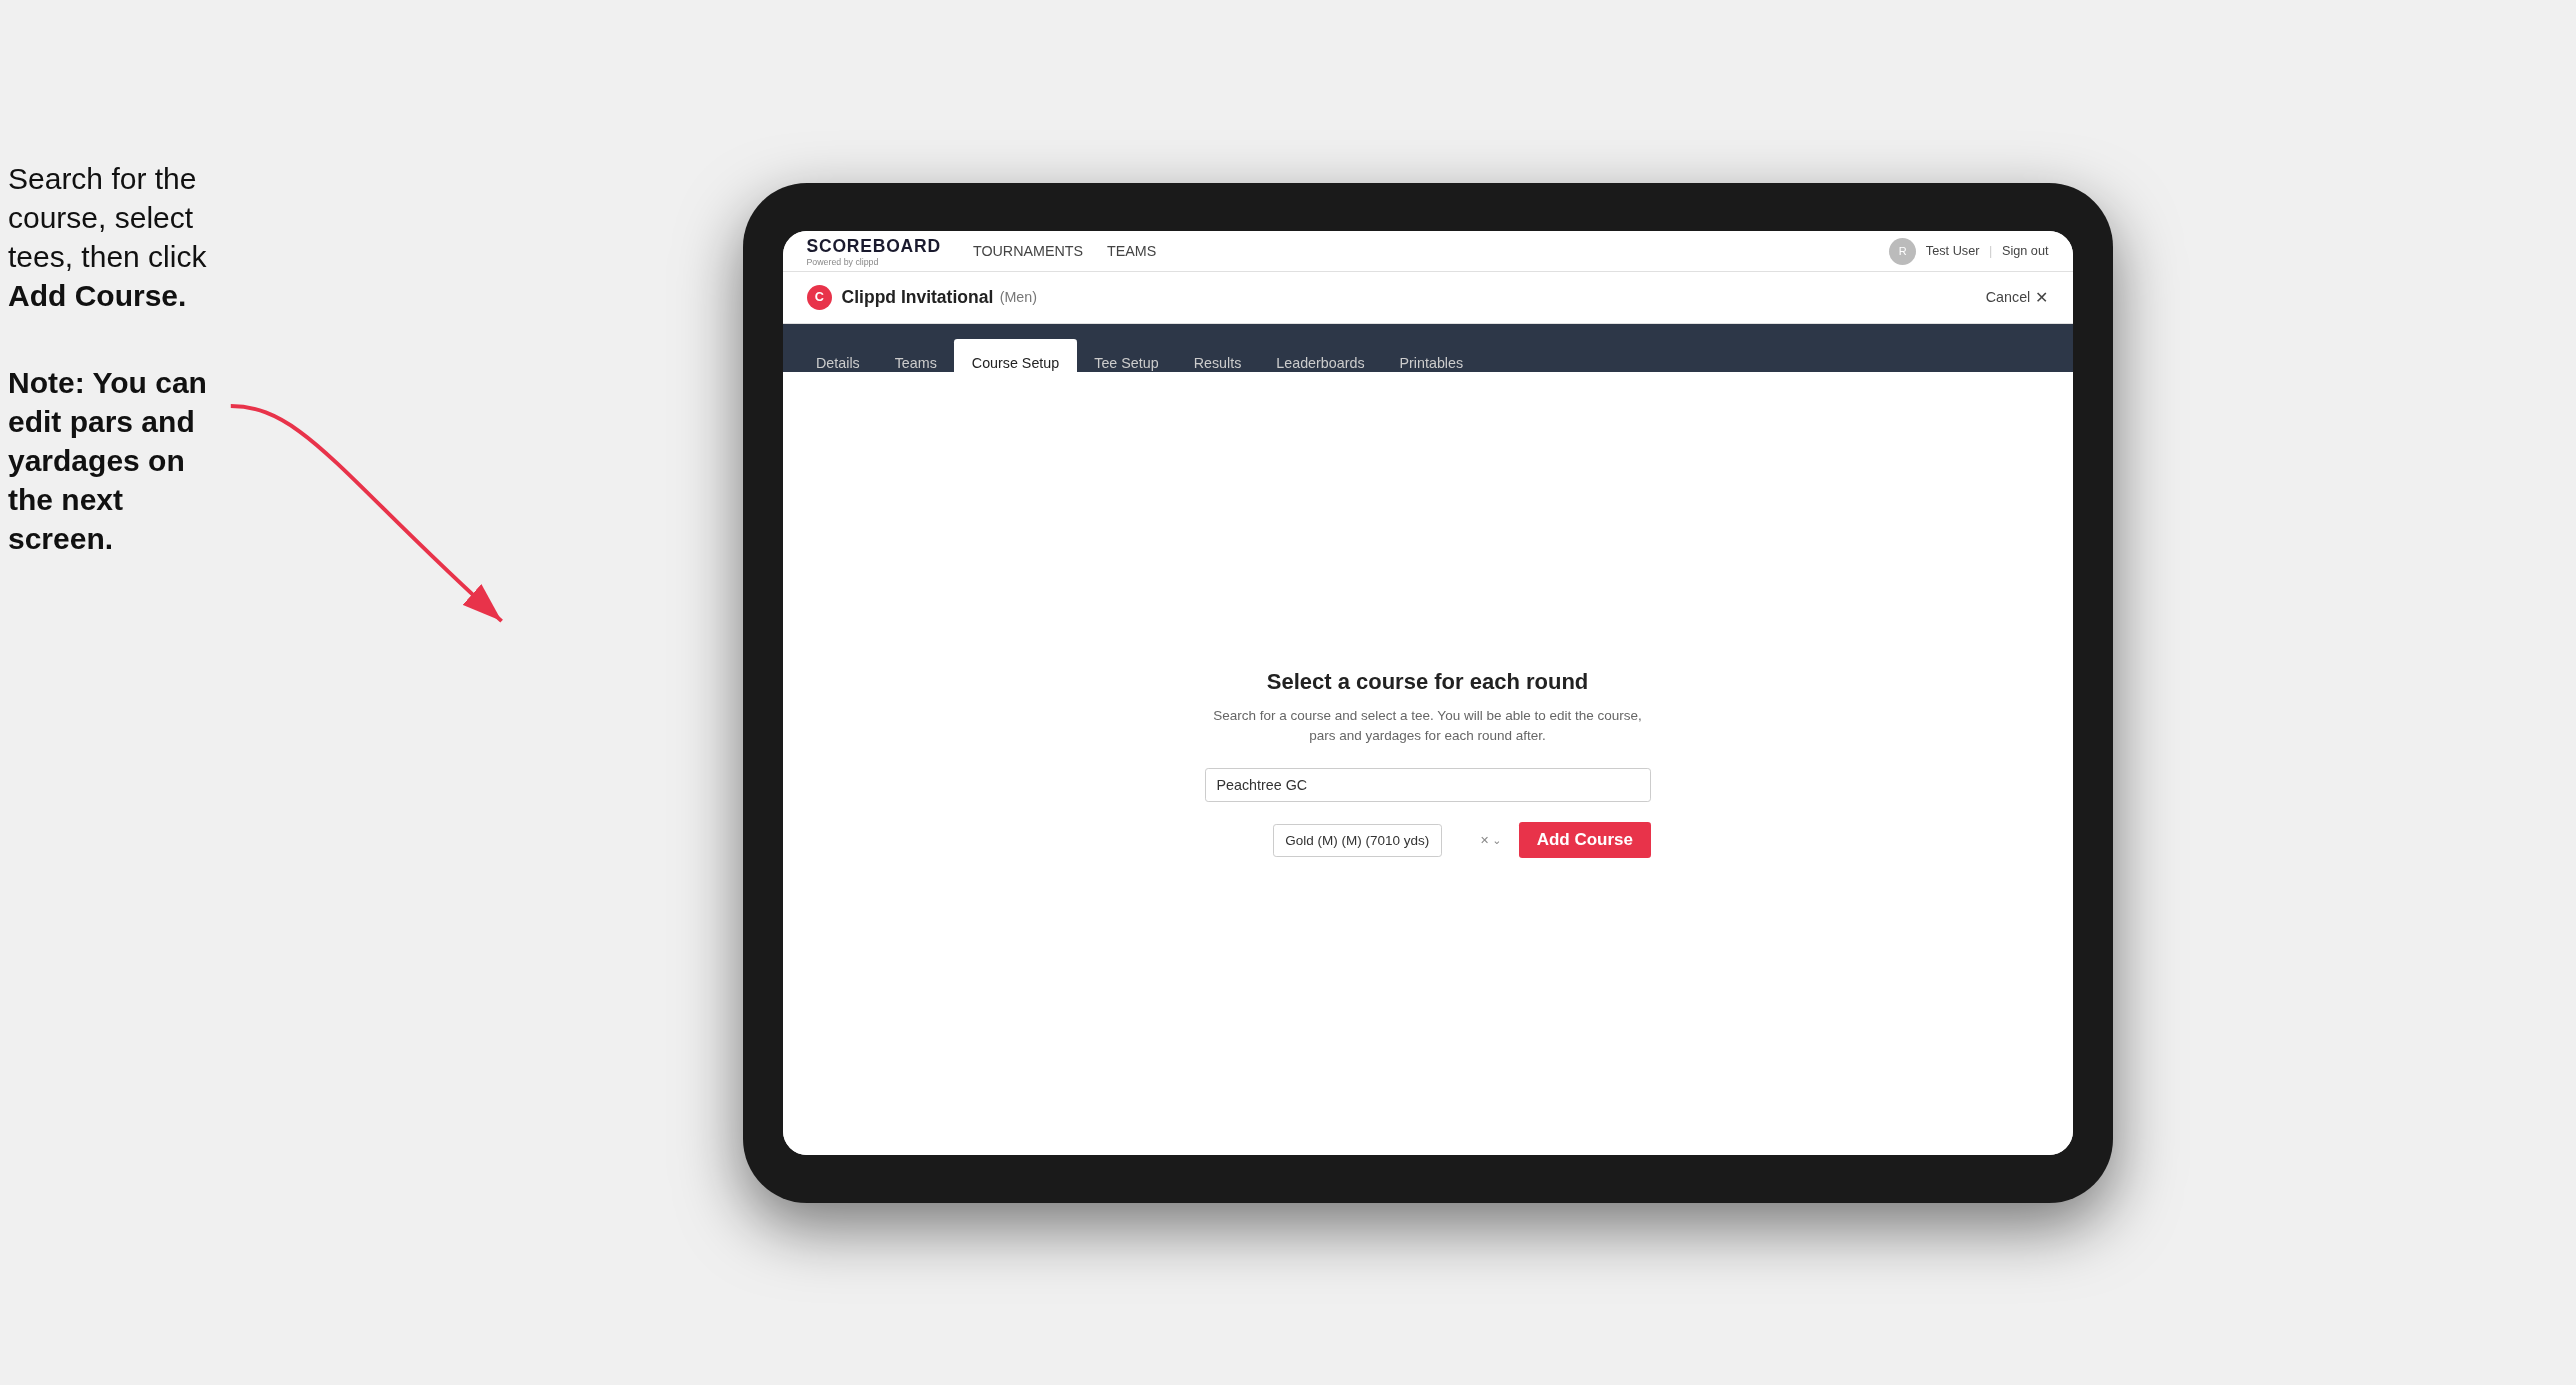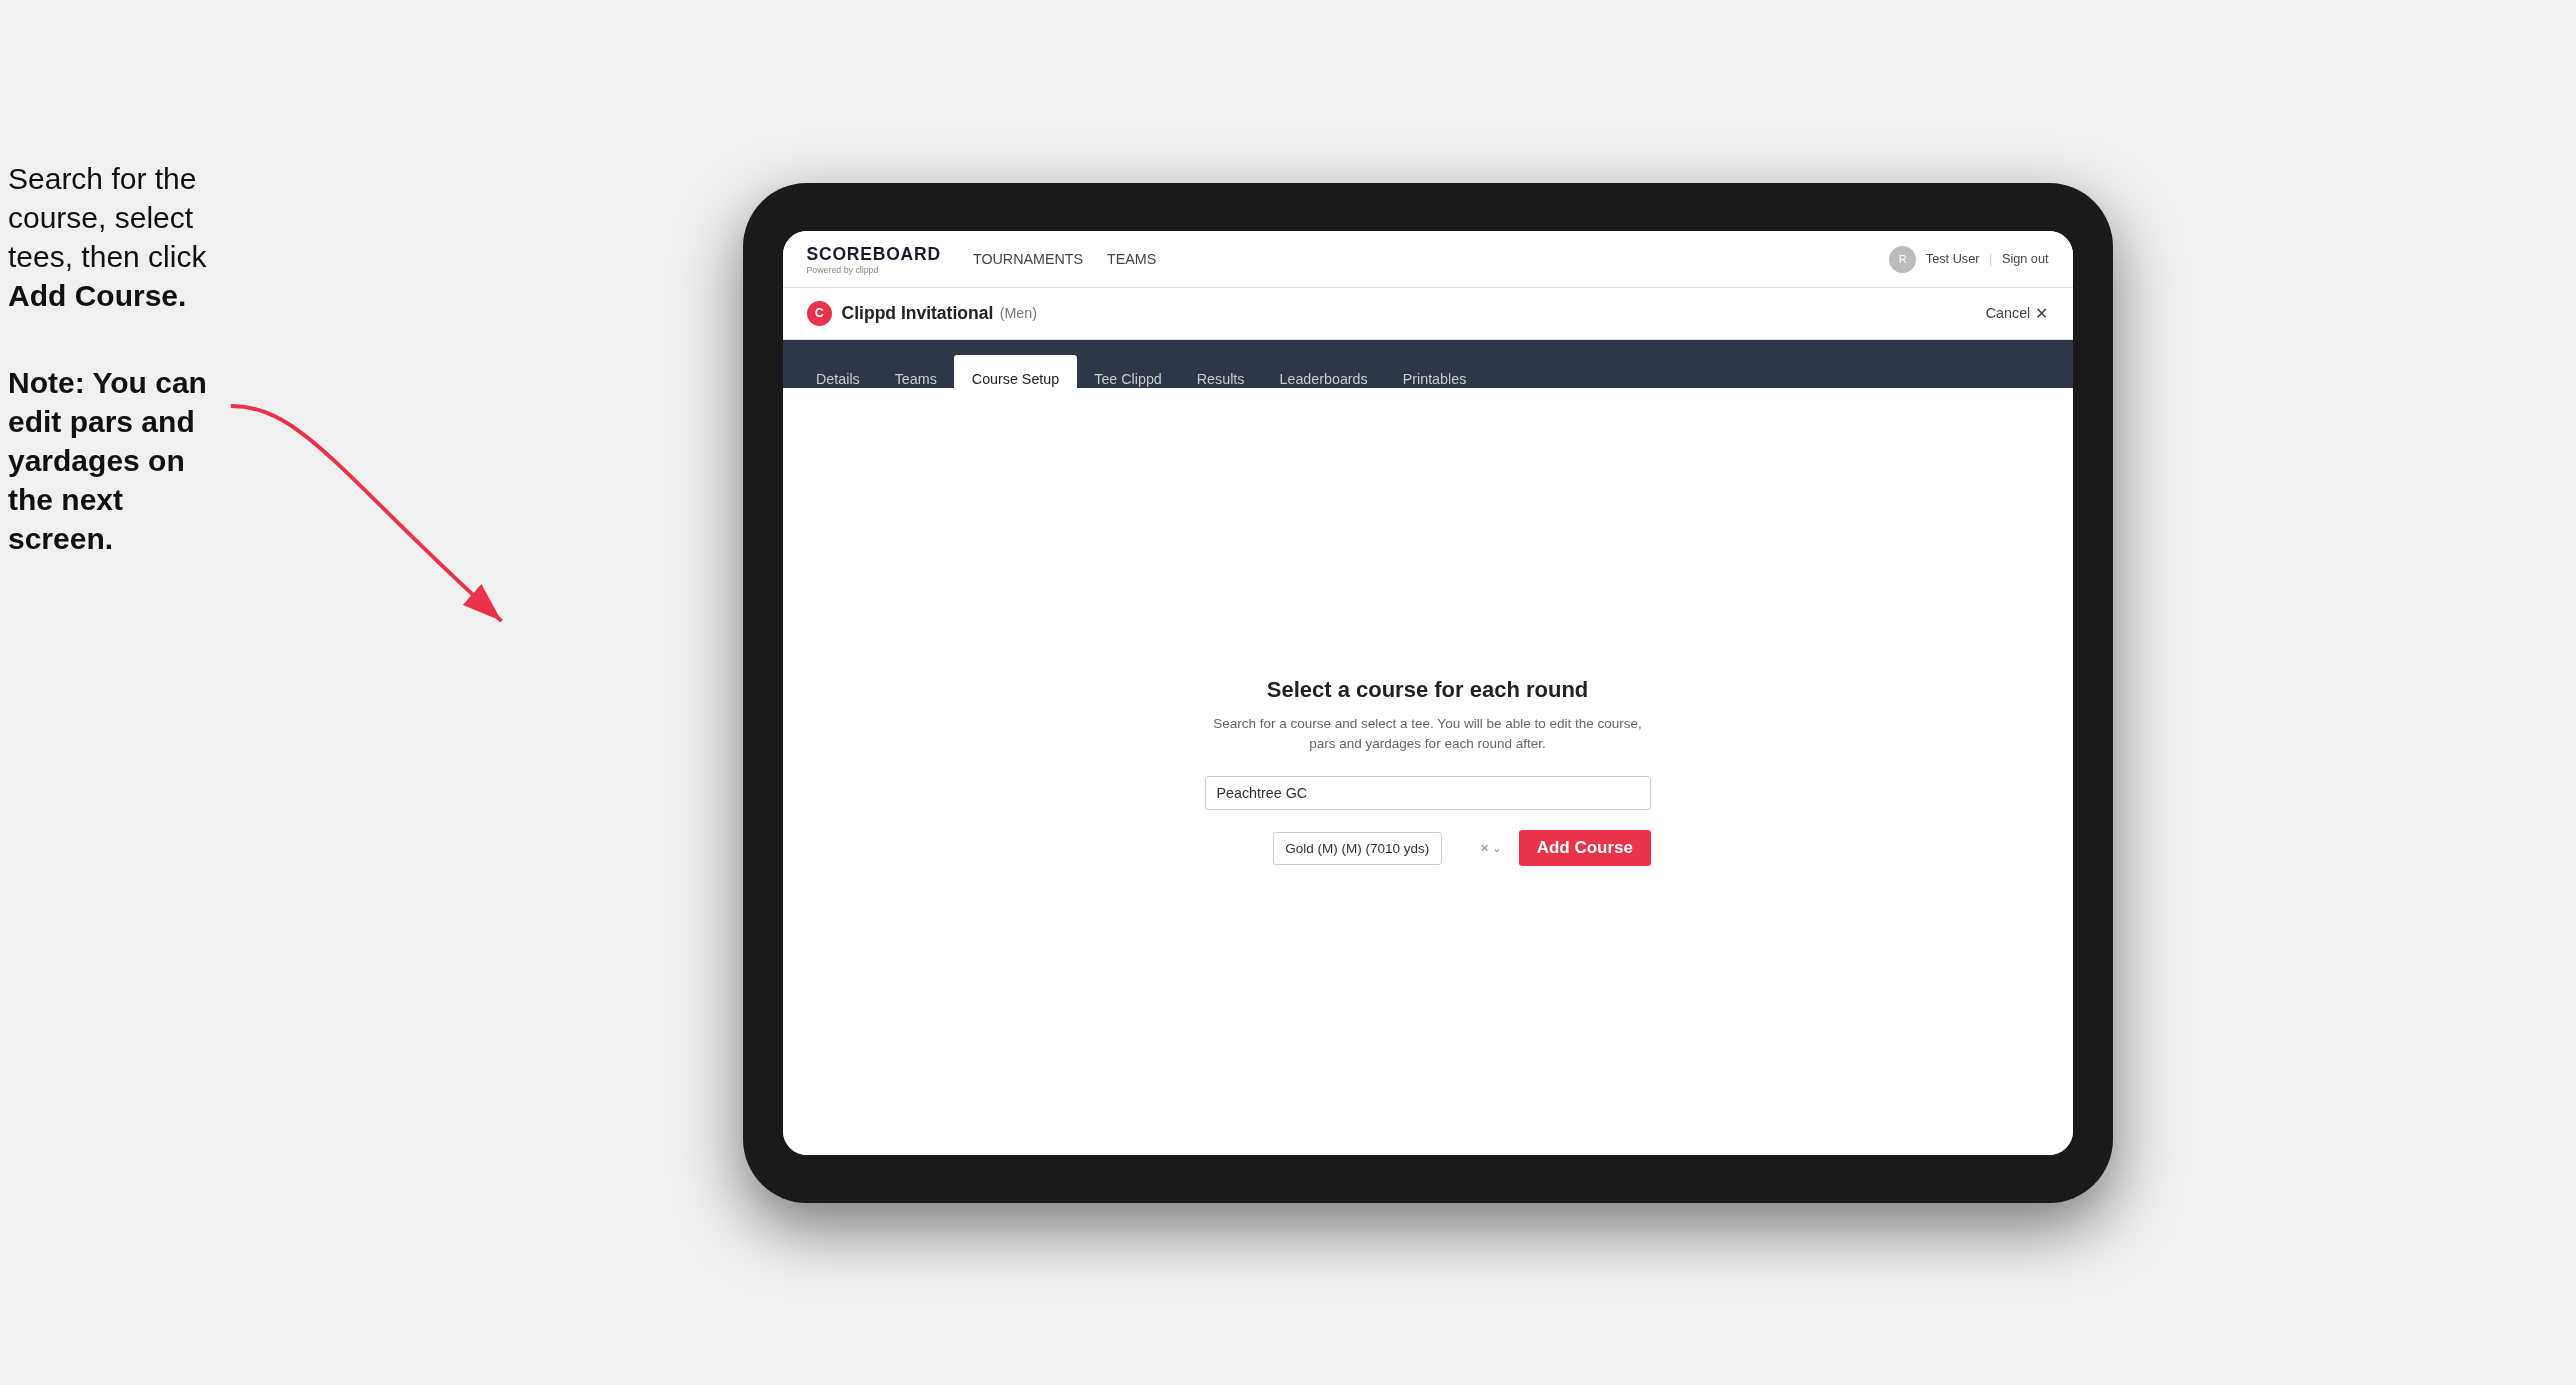--- a/index.html
+++ b/index.html
@@ -53,21 +53,21 @@
       flex-direction: column;
     }
 
     
     .top-nav {
       background: #fff;
       border-bottom: 0.8px solid #e0e0e0;
       display: flex;
       align-items: center;
       padding: 0 24px;
-      height: 57px;
+      height: 41px;
       flex-shrink: 0;
     }
 
     .logo-area {
       display: flex;
       flex-direction: column;
       margin-right: 32px;
     }
     .logo-text {
       font-size: 17.5px;
@@ -357,21 +357,21 @@
       <div class="tab-item">
         <span>Details</span>
       </div>
       <div class="tab-item">
         <span>Teams</span>
       </div>
       <div class="tab-item active-box">
         <span>Course Setup</span>
       </div>
       <div class="tab-item">
-        <span>Tee Clippd</span>
+        <span>Tee Setup</span>
       </div>
       <div class="tab-item">
         <span>Results</span>
       </div>
       <div class="tab-item">
         <span>Leaderboards</span>
       </div>
       <div class="tab-item">
         <span>Printables</span>
       </div>

